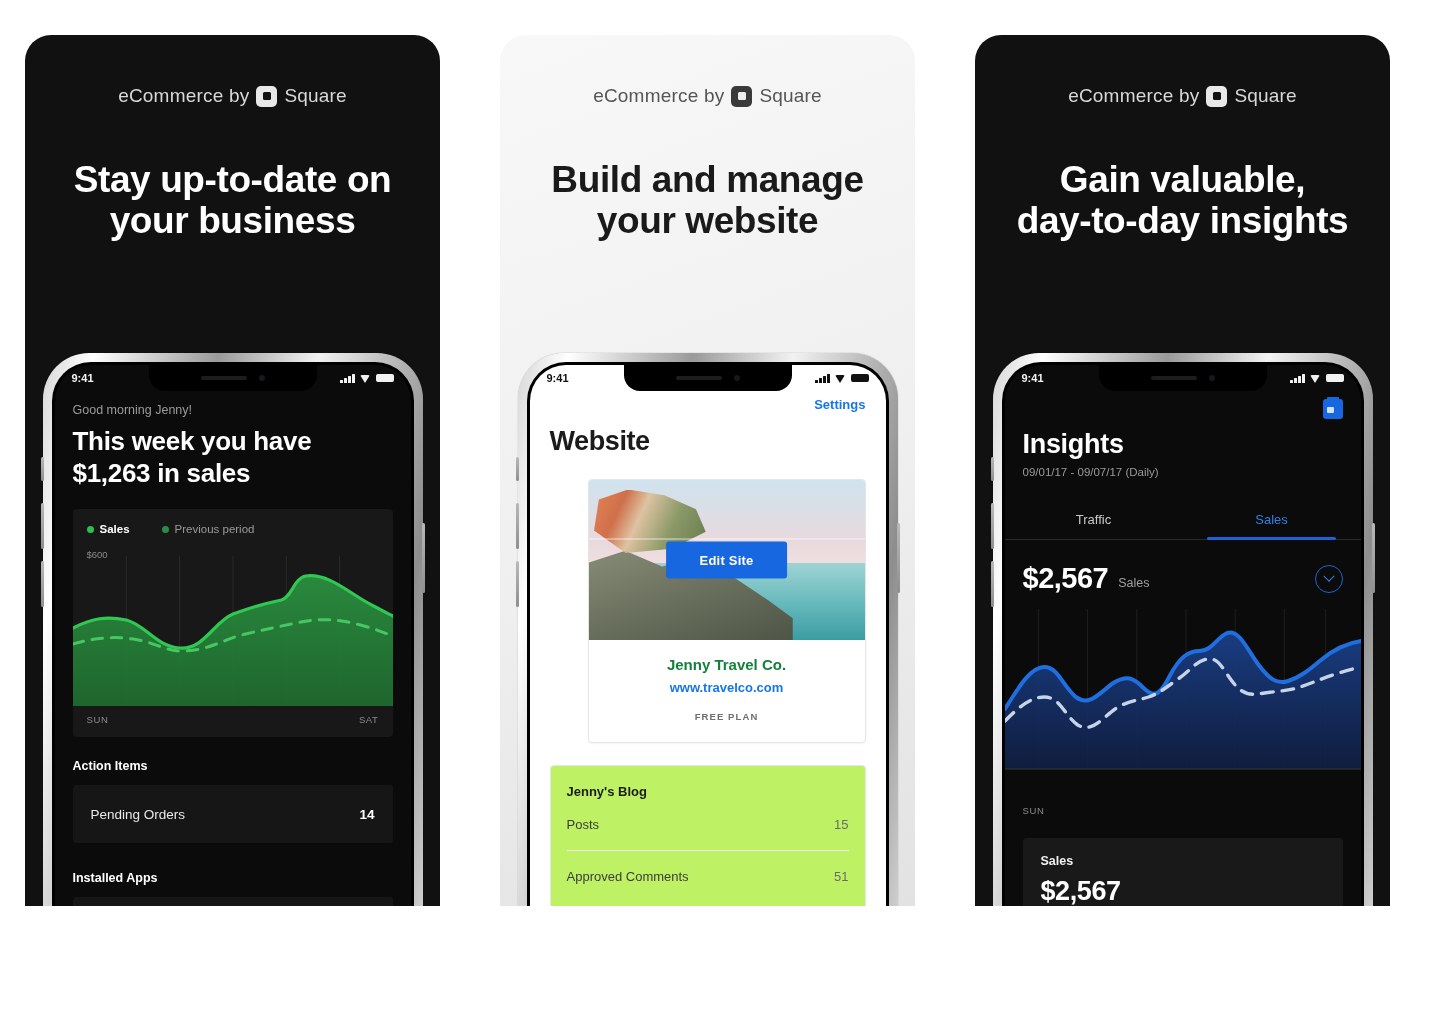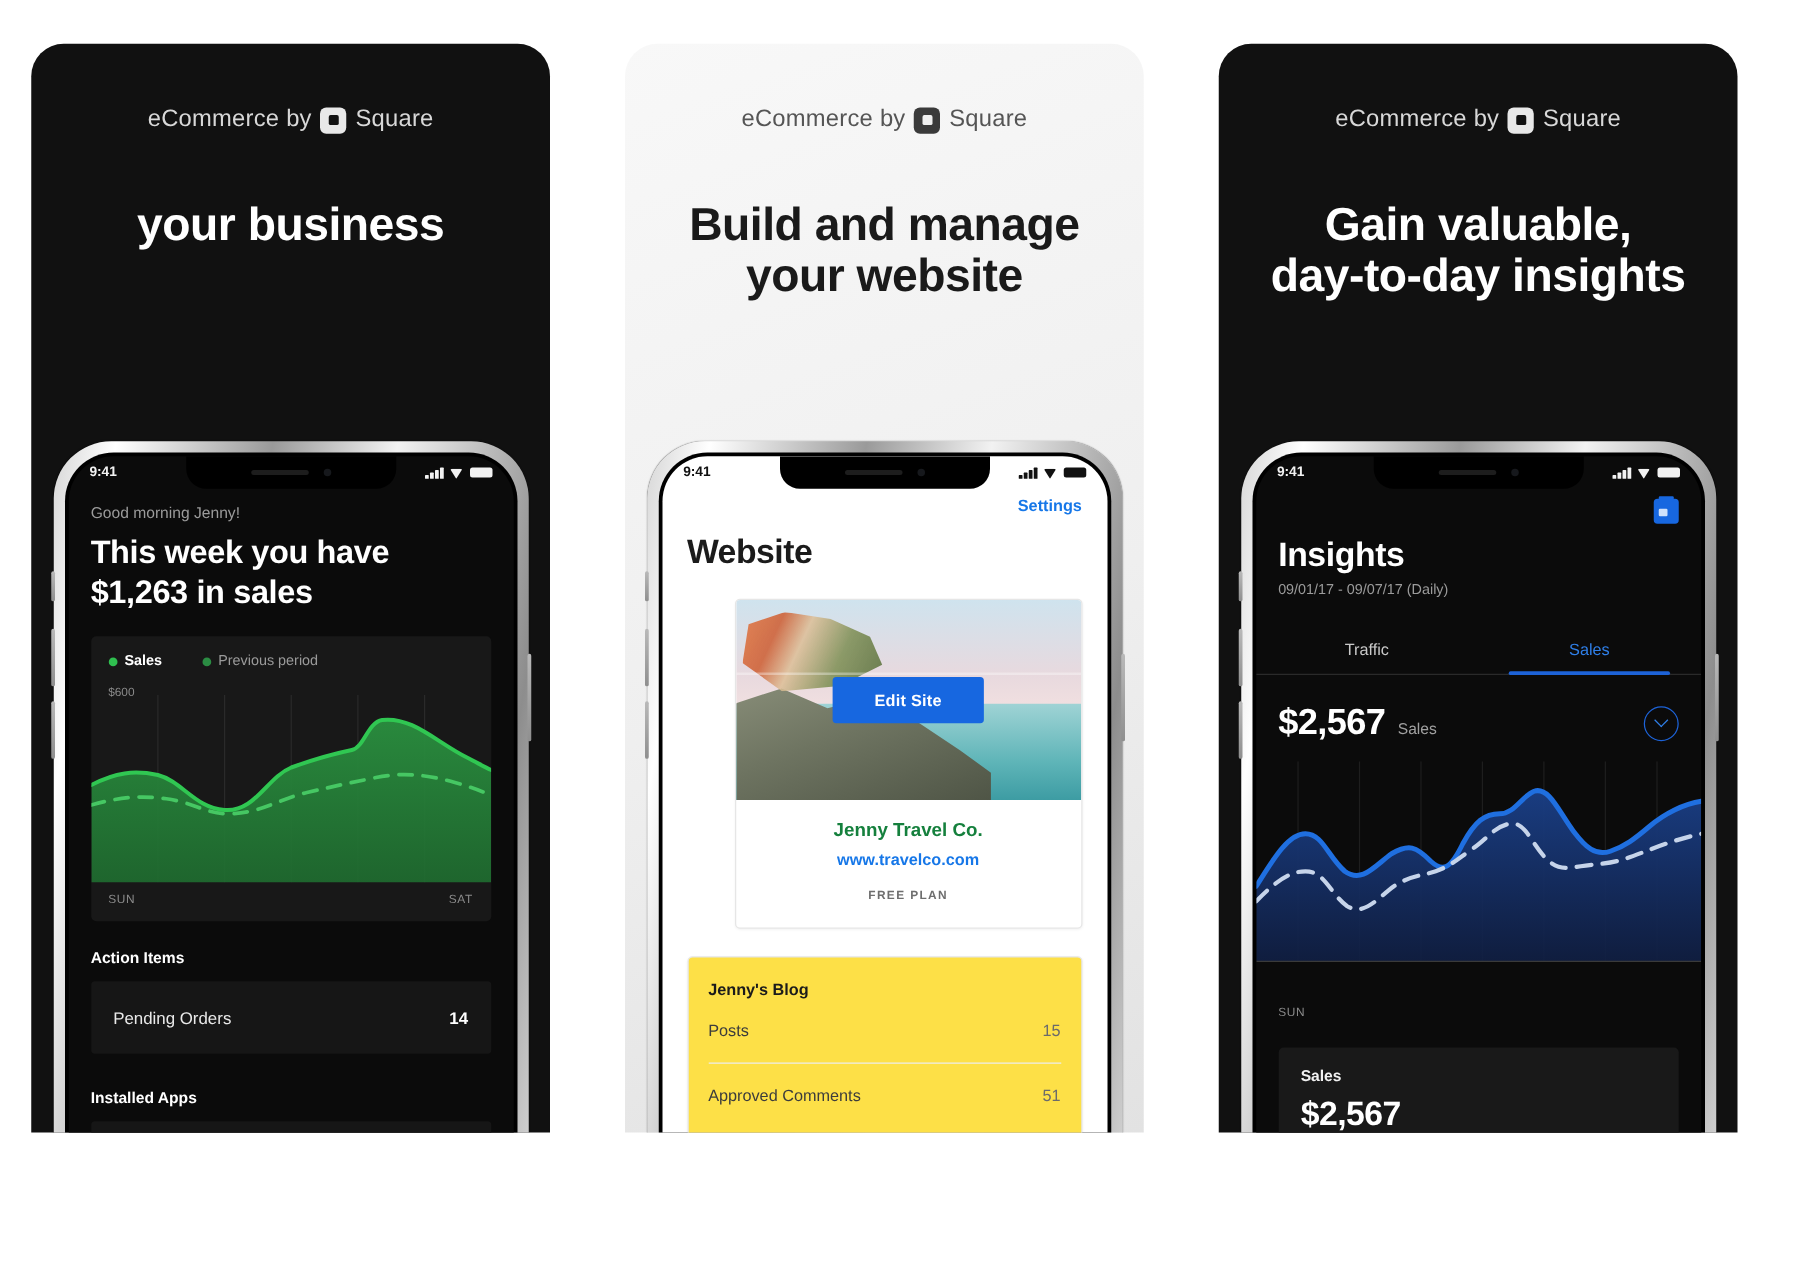--- a/index.html
+++ b/index.html
@@ -317,21 +317,21 @@
     border: none;
     letter-spacing: .2px;
     cursor: pointer;
   }
   .site-meta { padding: 16px 10px 20px 10px; text-align: center; }
   .site-name { font-size: 15px; font-weight: 700; color: #15803d; }
   .site-url  { font-size: 13px; color: #1677e8; margin-top: 7px; font-weight: 600; }
   .site-plan { font-size: 9.5px; color: #6e6e6e; margin-top: 16px; letter-spacing: 1.1px; font-weight: 600;}
   .blog-card {
     margin-top: 22px;
-    background: #fde047;
+    background: #bef264;
     border: 1px solid #e6e6e6;
     border-radius: 4px;
     padding: 18px 16px 6px 16px;
     box-shadow: 0 1px 2px rgba(0,0,0,.05);
   }
   .blog-title { font-size: 13px; font-weight: 700; color: #1b1b1b; }
   .blog-row {
     display: flex; align-items: center; justify-content: space-between;
     padding: 18px 0;
     font-size: 13px;
@@ -427,20 +427,21 @@
 
 <div class="stage">
 
   <section class="panel dark">
     <div class="brandline">
       <span>eCommerce by</span>
       <span class="sq-logo"></span>
       <span>Square</span>
     </div>
     <div class="headline">
+      <span>Stay up-to-date on</span>
       <span class="l2">your business</span>
     </div>
 
     <div class="device-wrap">
       <div class="device">
         <span class="btn-side btn-mute"></span>
         <span class="btn-side btn-vup"></span>
         <span class="btn-side btn-vdn"></span>
         <span class="btn-side btn-pwr"></span>
         <div class="device-inner">

